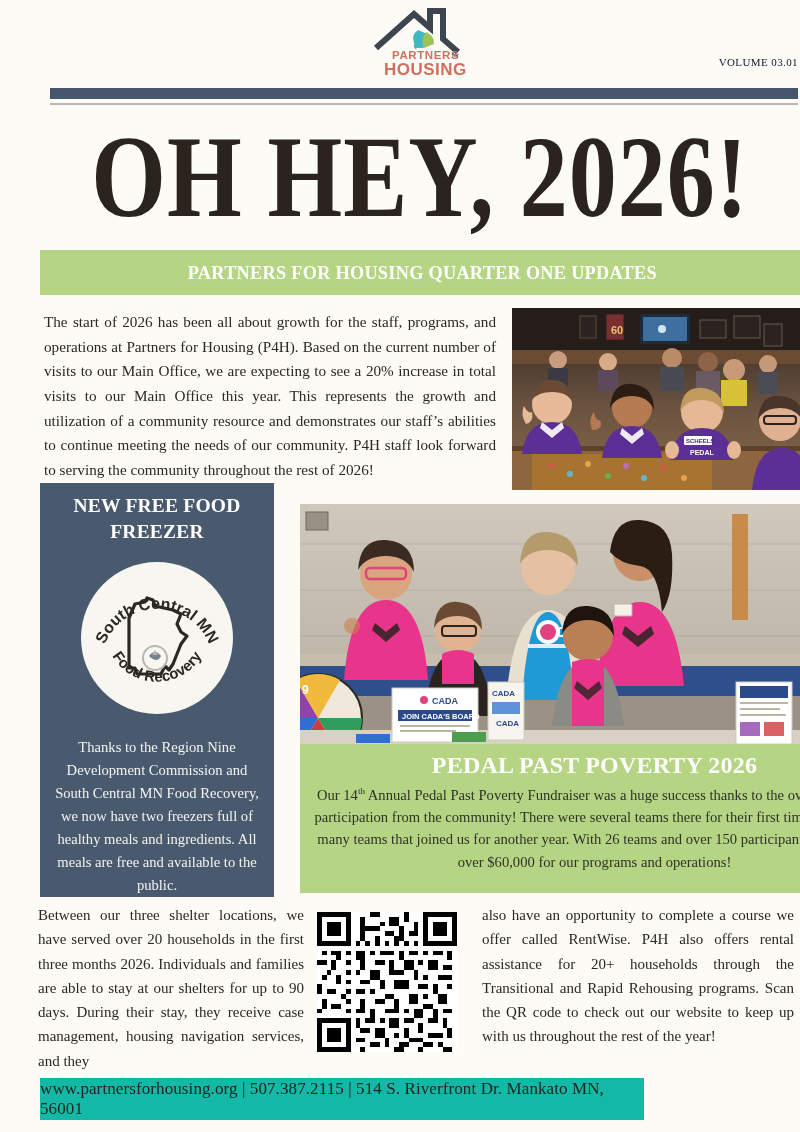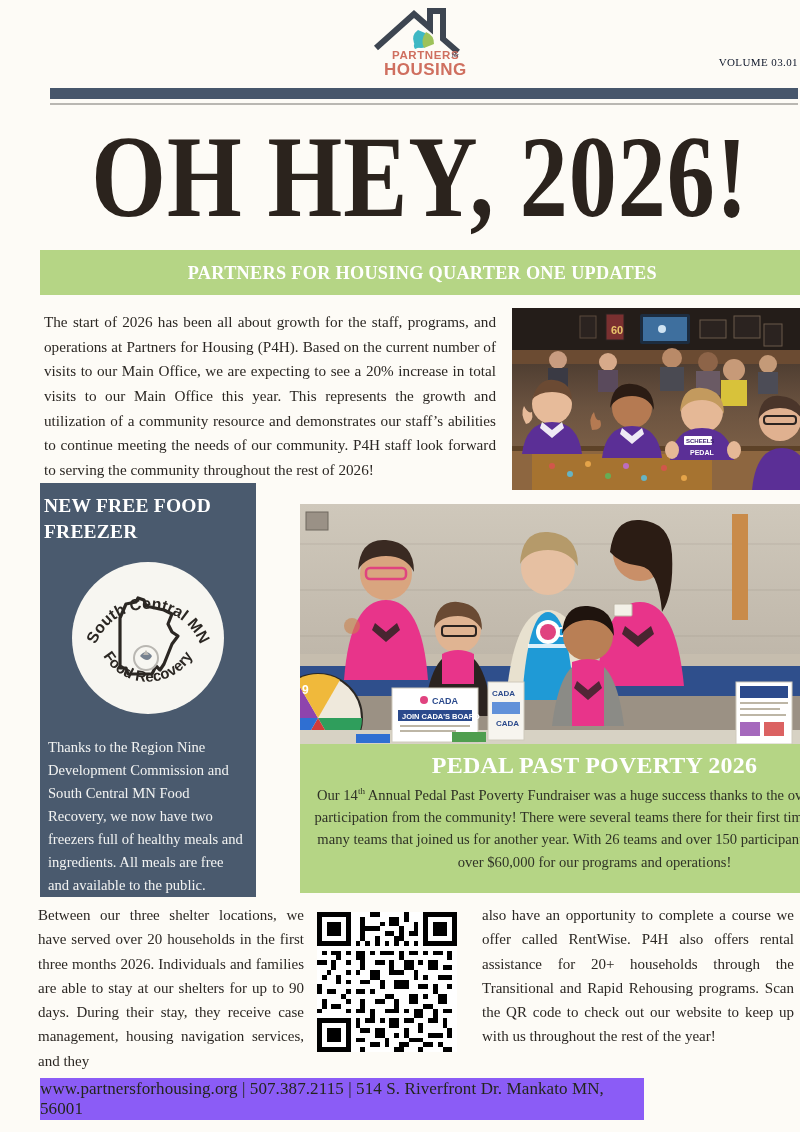--- a/index.html
+++ b/index.html
@@ -117,25 +117,25 @@
     height: 182px;
     overflow: hidden;
     background: #3a2c22;
   }
 
   
   .freezer {
     position: absolute;
     left: 20px;
     top: 483px;
-    width: 216px;
+    width: 234px;
     height: 414px;
     background: #4a5a6e;
     padding: 10px 4px;
-    text-align: left;
+    text-align: center;
   }
   .freezer-title {
     color: #ffffff;
     font-family: "Liberation Serif", serif;
     font-weight: bold;
     font-size: 19.5px;
     line-height: 1.35;
     letter-spacing: 0.2px;
   }
   .scmn-logo {
@@ -218,21 +218,21 @@
     text-align: justify;
   }
 
   
   .footer {
     position: absolute;
     left: 20px;
     top: 1078px;
     width: 604px;
     height: 42px;
-    background: #8b5cf6;
+    background: #14b8a6;
     display: flex;
     align-items: center;
     justify-content: flex-start;
   }
   .footer-text {
     font-size: 17px;
     color: #23261c;
     letter-spacing: 0.1px;
   }
 </style>

